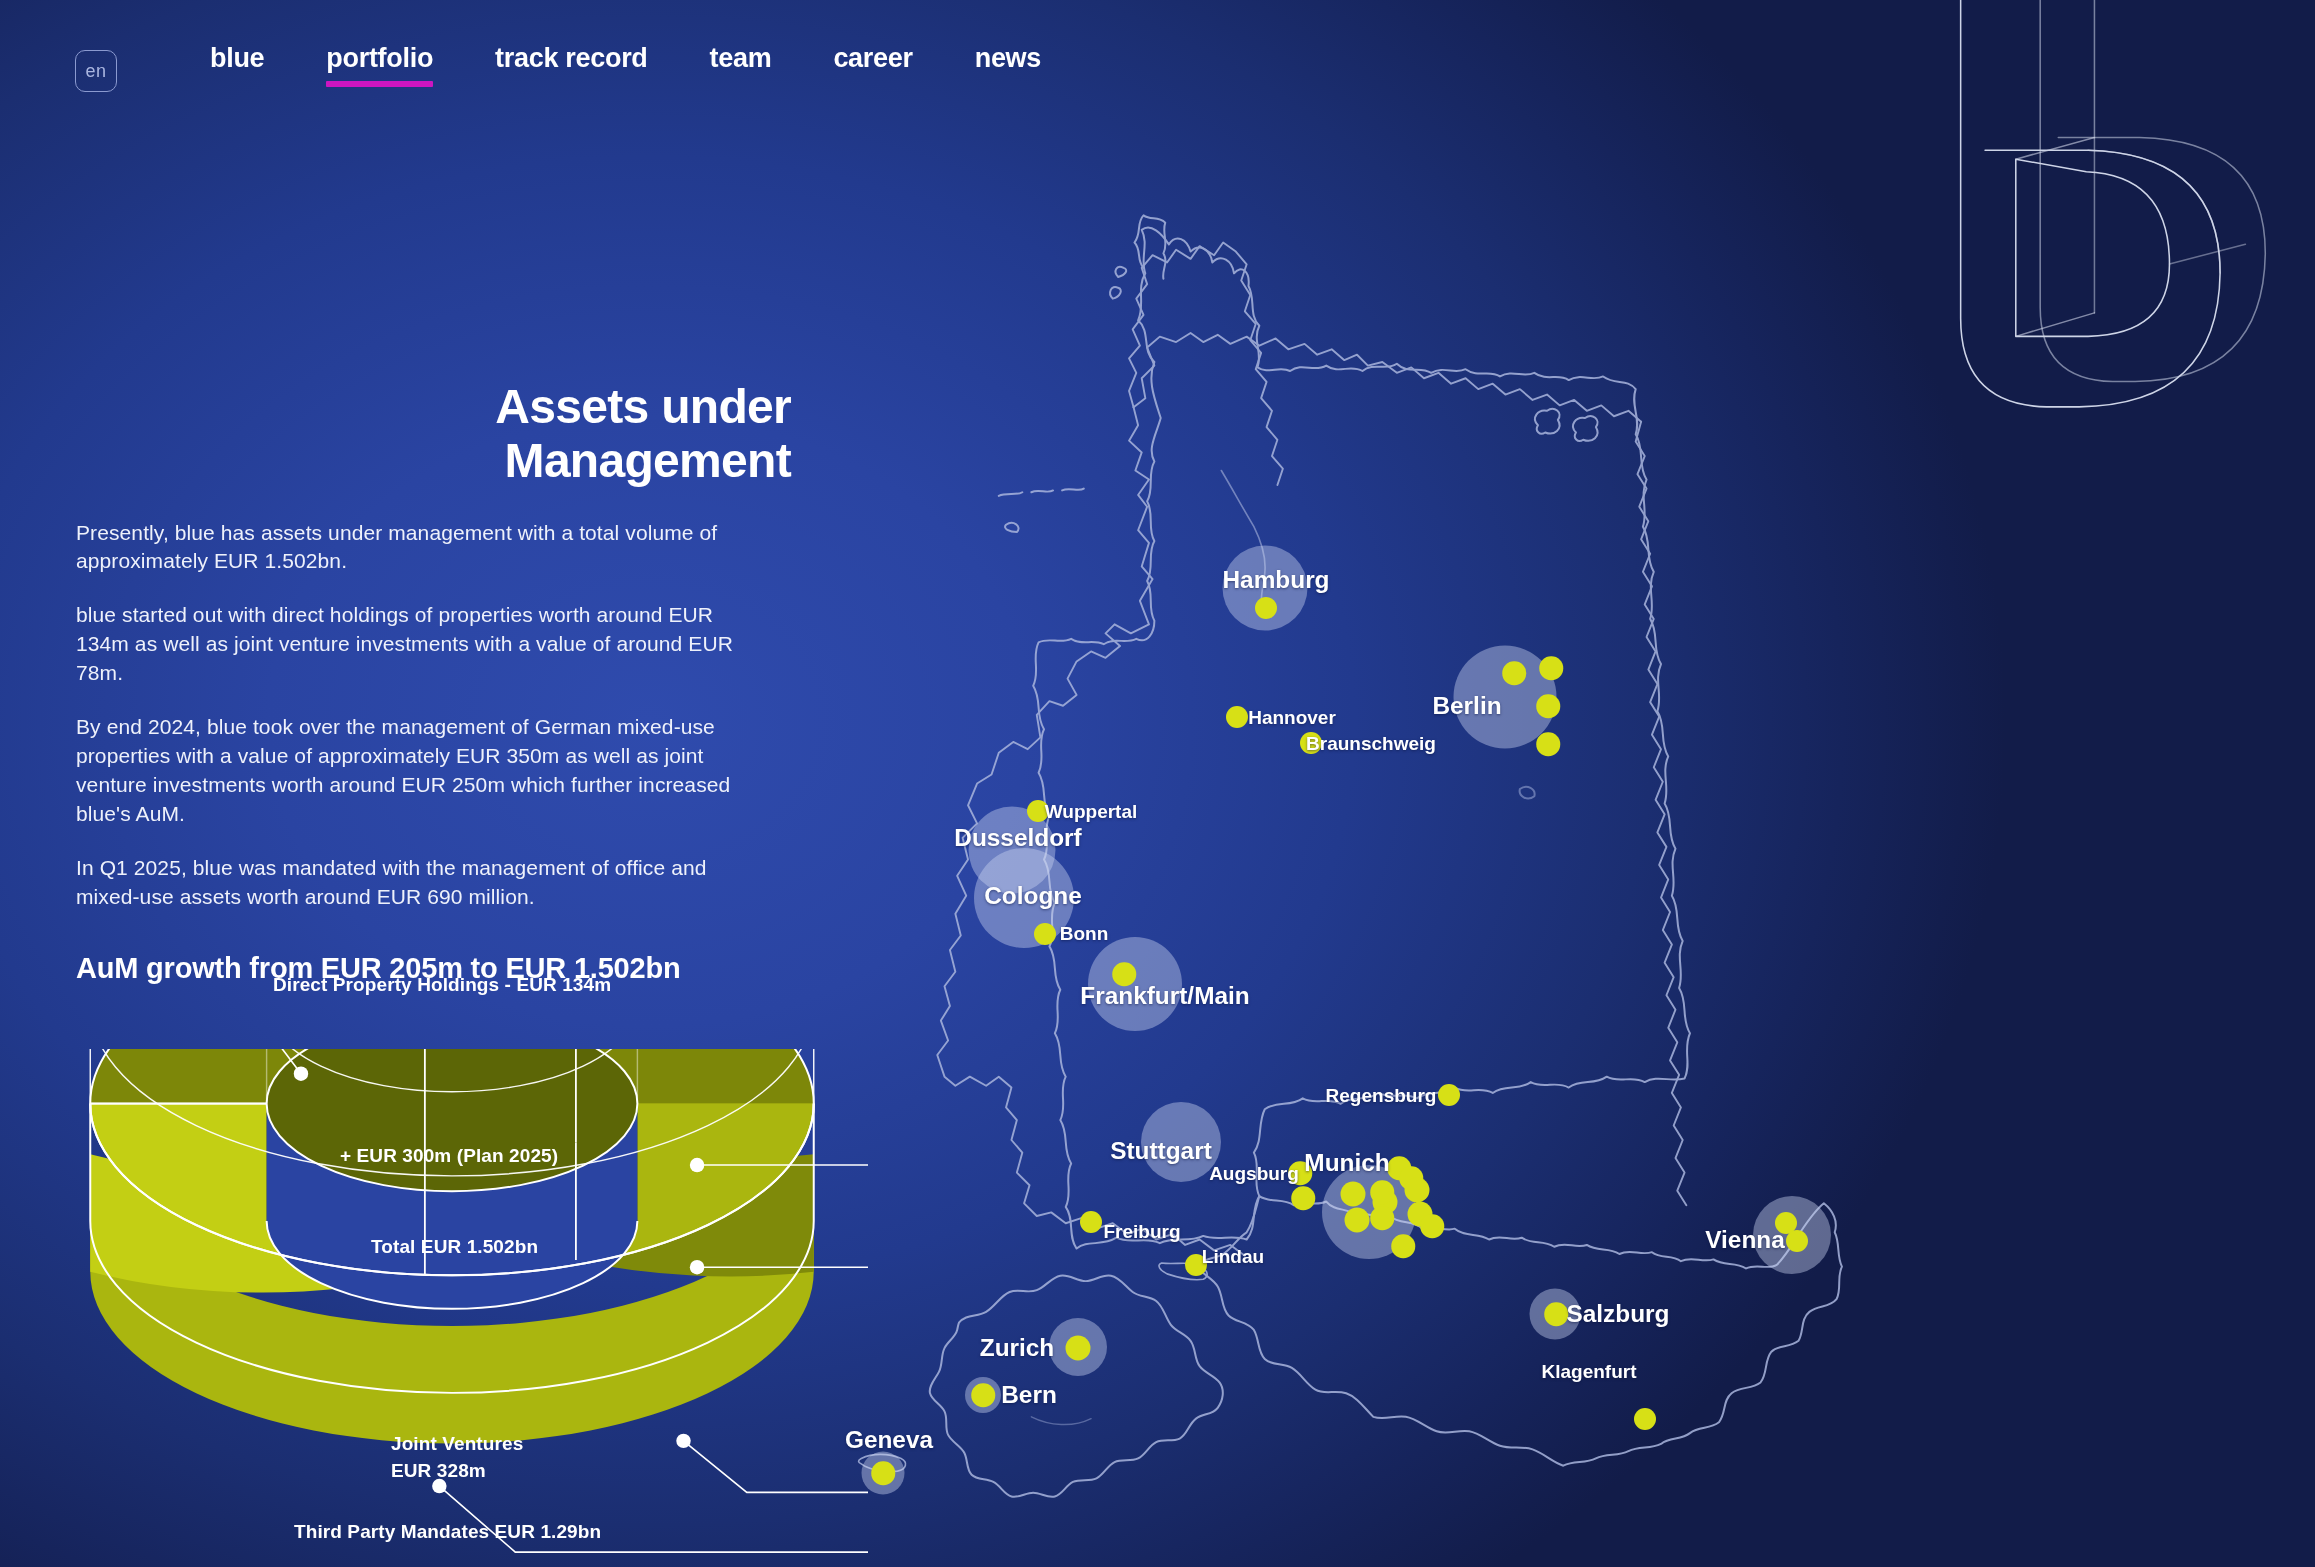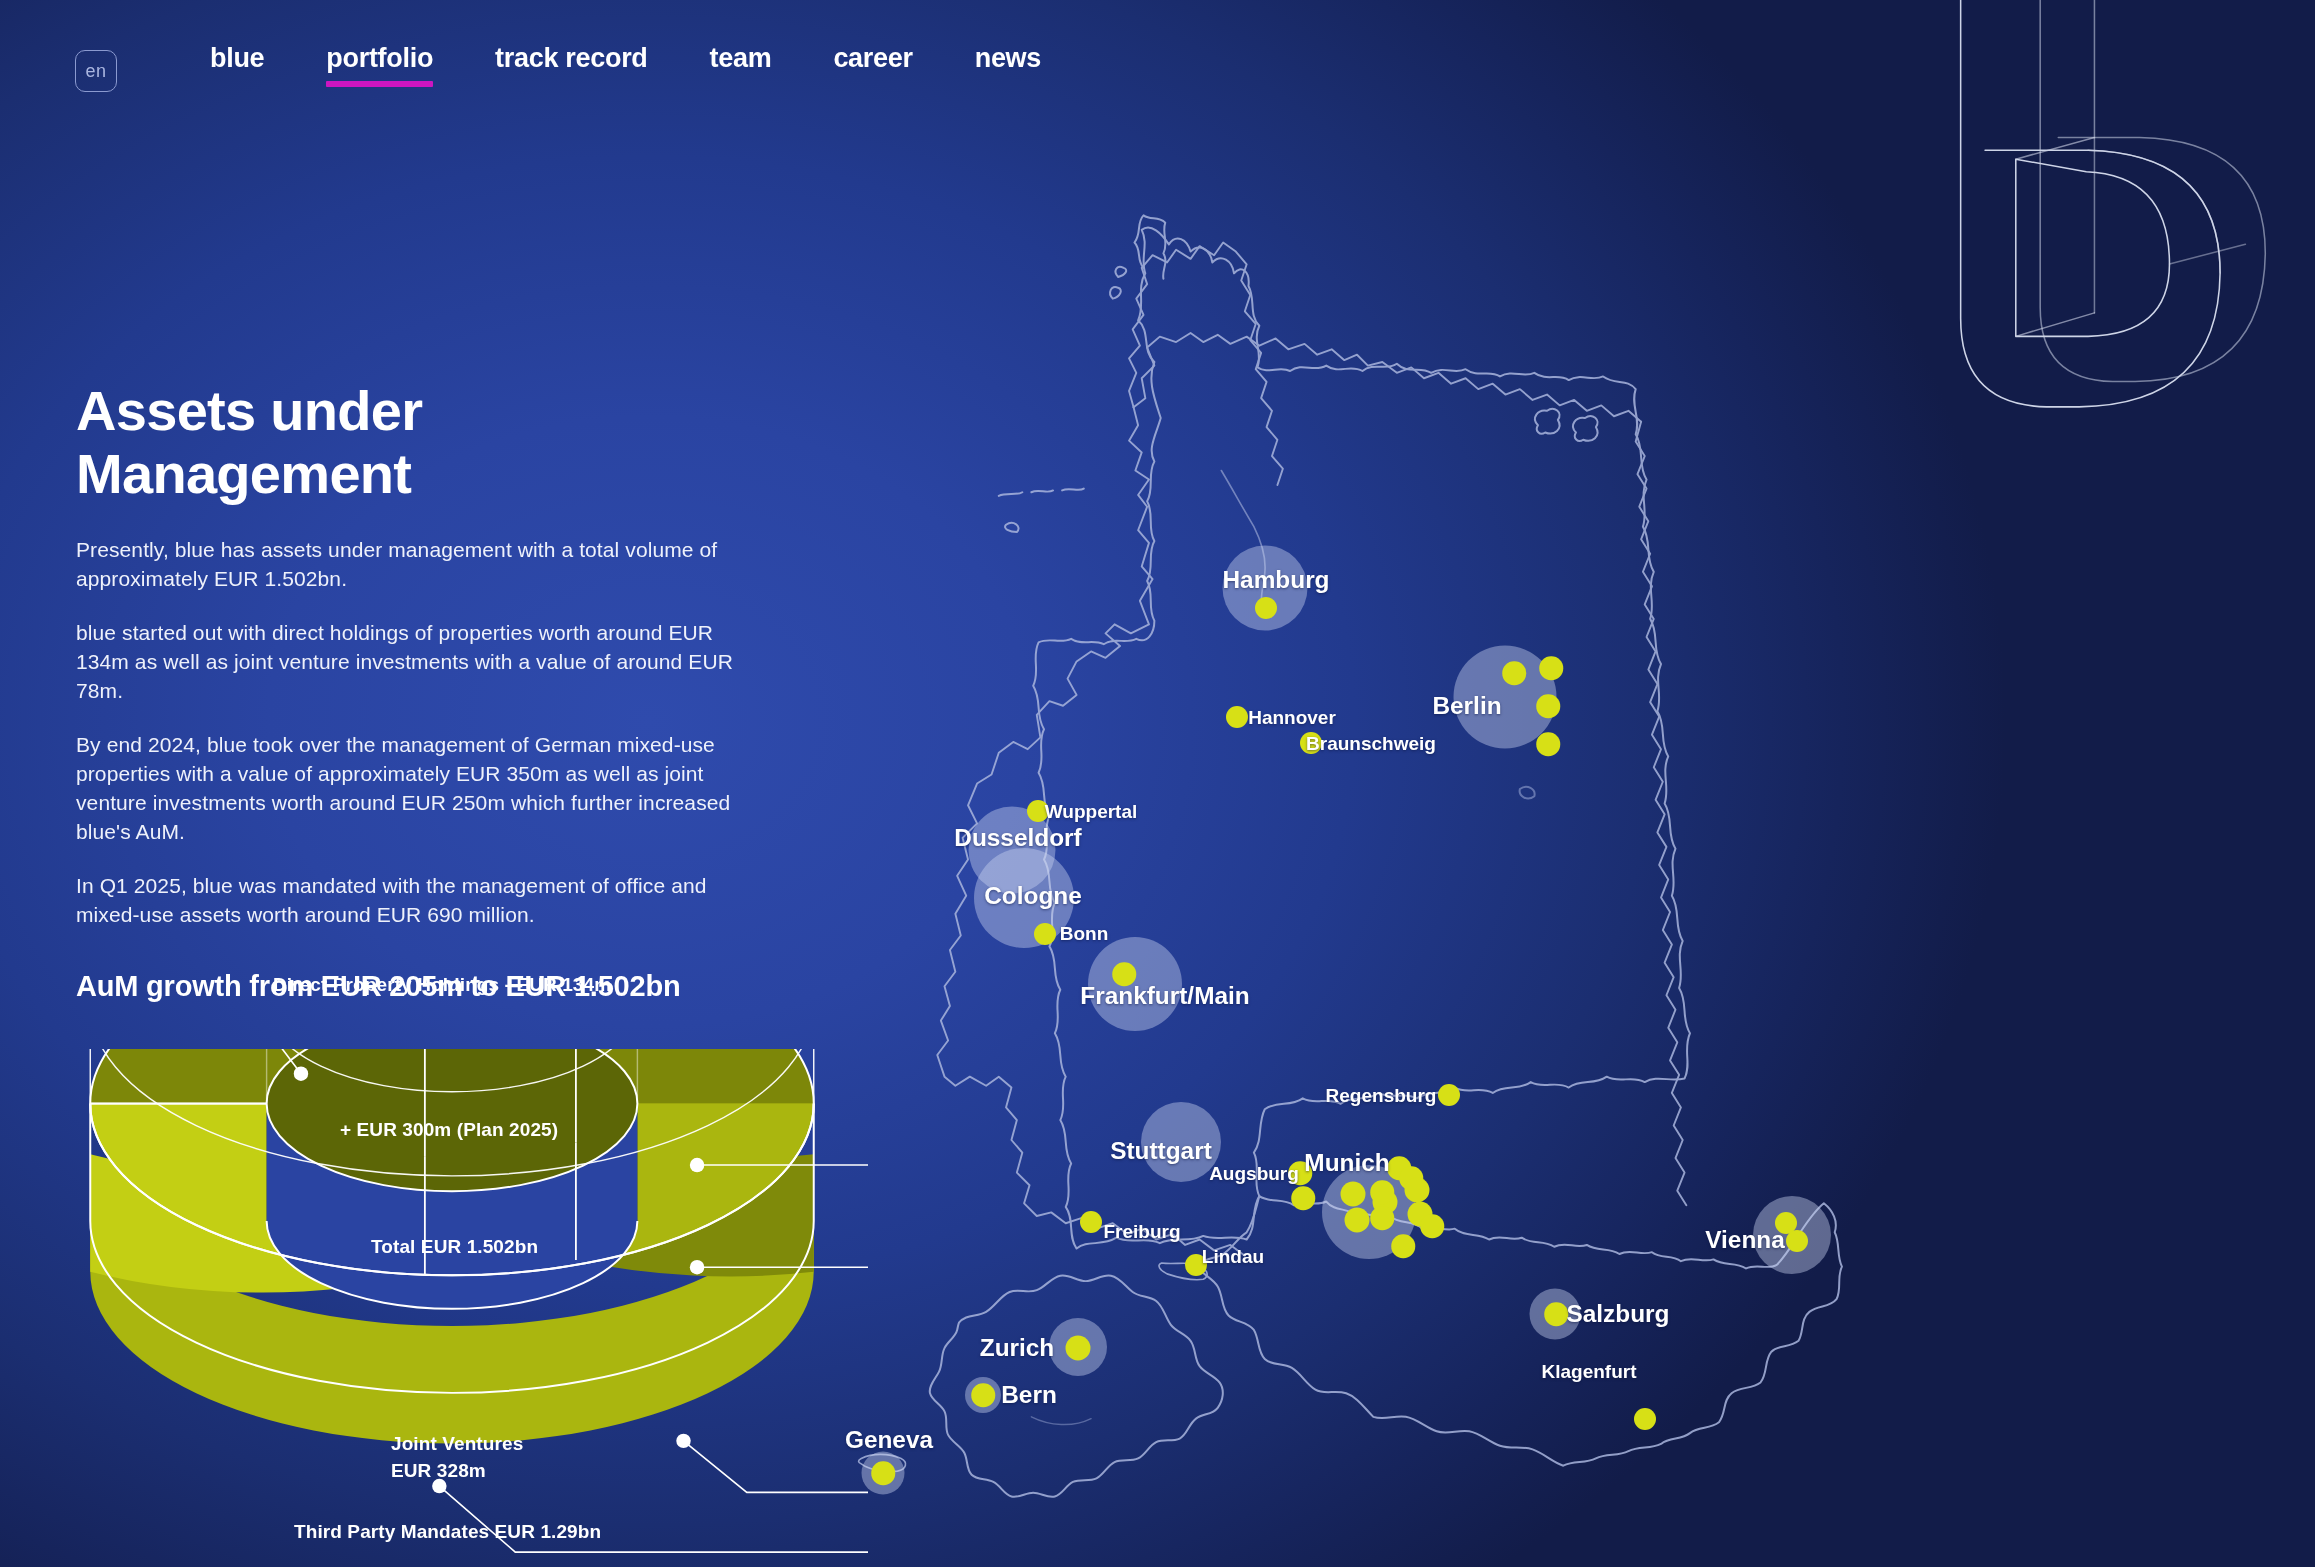--- a/index.html
+++ b/index.html
@@ -29,21 +29,21 @@
   }
   .navlink.active{color:#ffffff;}
   .navlink.active::after{
     content:"";position:absolute;left:0;right:0;bottom:0;height:5.4px;background:#cc16c1;border-radius:0.9px;
   }
   
   .logo{position:absolute;right:9px;top:-18px;width:398px;height:452px;opacity:.92;pointer-events:none;}
   
   .left{position:absolute;left:76px;top:380px;width:715px;z-index:20;}
   h1.title{
-    color:#fff;font-size:56px;line-height:1.12;font-weight:700;margin:0 0 31px 0;letter-spacing:-0.7px;
+    color:#fff;font-size:48px;line-height:1.12;font-weight:700;margin:0 0 31px 0;letter-spacing:-0.7px;text-align:right;
   }
   p.para{
     color:#eef1fb;font-size:21px;line-height:1.38;margin:0 0 25px 0;font-weight:400;letter-spacing:0.1px;
   }
   p.para.w1{max-width:669px;}
   p.para.w2{max-width:688px;}
   h2.sub{
     color:#fff;font-size:29px;font-weight:700;margin:40px 0 0 0;letter-spacing:-0.2px;
   }
   
@@ -200,21 +200,21 @@
       <g fill="#ffffff">
         <circle cx="293" cy="27" r="8"></circle>
         <circle cx="731" cy="128" r="8"></circle>
         <circle cx="731" cy="241" r="8"></circle>
         <circle cx="716" cy="433" r="8"></circle>
         <circle cx="446" cy="483" r="8"></circle>
       </g>
     </svg>
 
     <div class="calloutlabel" style="left:237px;top:-75px;">Direct Property Holdings - EUR 134m</div>
-    <div class="calloutlabel" style="left:304px;top:70px;">+ EUR 300m (Plan 2025)</div>
+    <div class="calloutlabel" style="left:304px;top:96px;">+ EUR 300m (Plan 2025)</div>
     <div class="calloutlabel" style="left:335px;top:187px;">Total EUR 1.502bn</div>
     <div class="calloutlabel" style="left:355px;top:384px;">Joint Ventures</div>
     <div class="calloutlabel" style="left:355px;top:411px;">EUR 328m</div>
     <div class="calloutlabel" style="left:258px;top:472px;">Third Party Mandates EUR 1.29bn</div>
   </div>
 
   <div class="map">
     <svg width="2316" height="1568" viewBox="0 0 2560 1733" fill="none" stroke="#a9b5dd" stroke-width="2.1" stroke-linejoin="round" stroke-linecap="round" opacity="0.85">
 
       <path d="M1253,450 1258,470 1248,487 1262,500 1255,520 1270,530 1258,547

